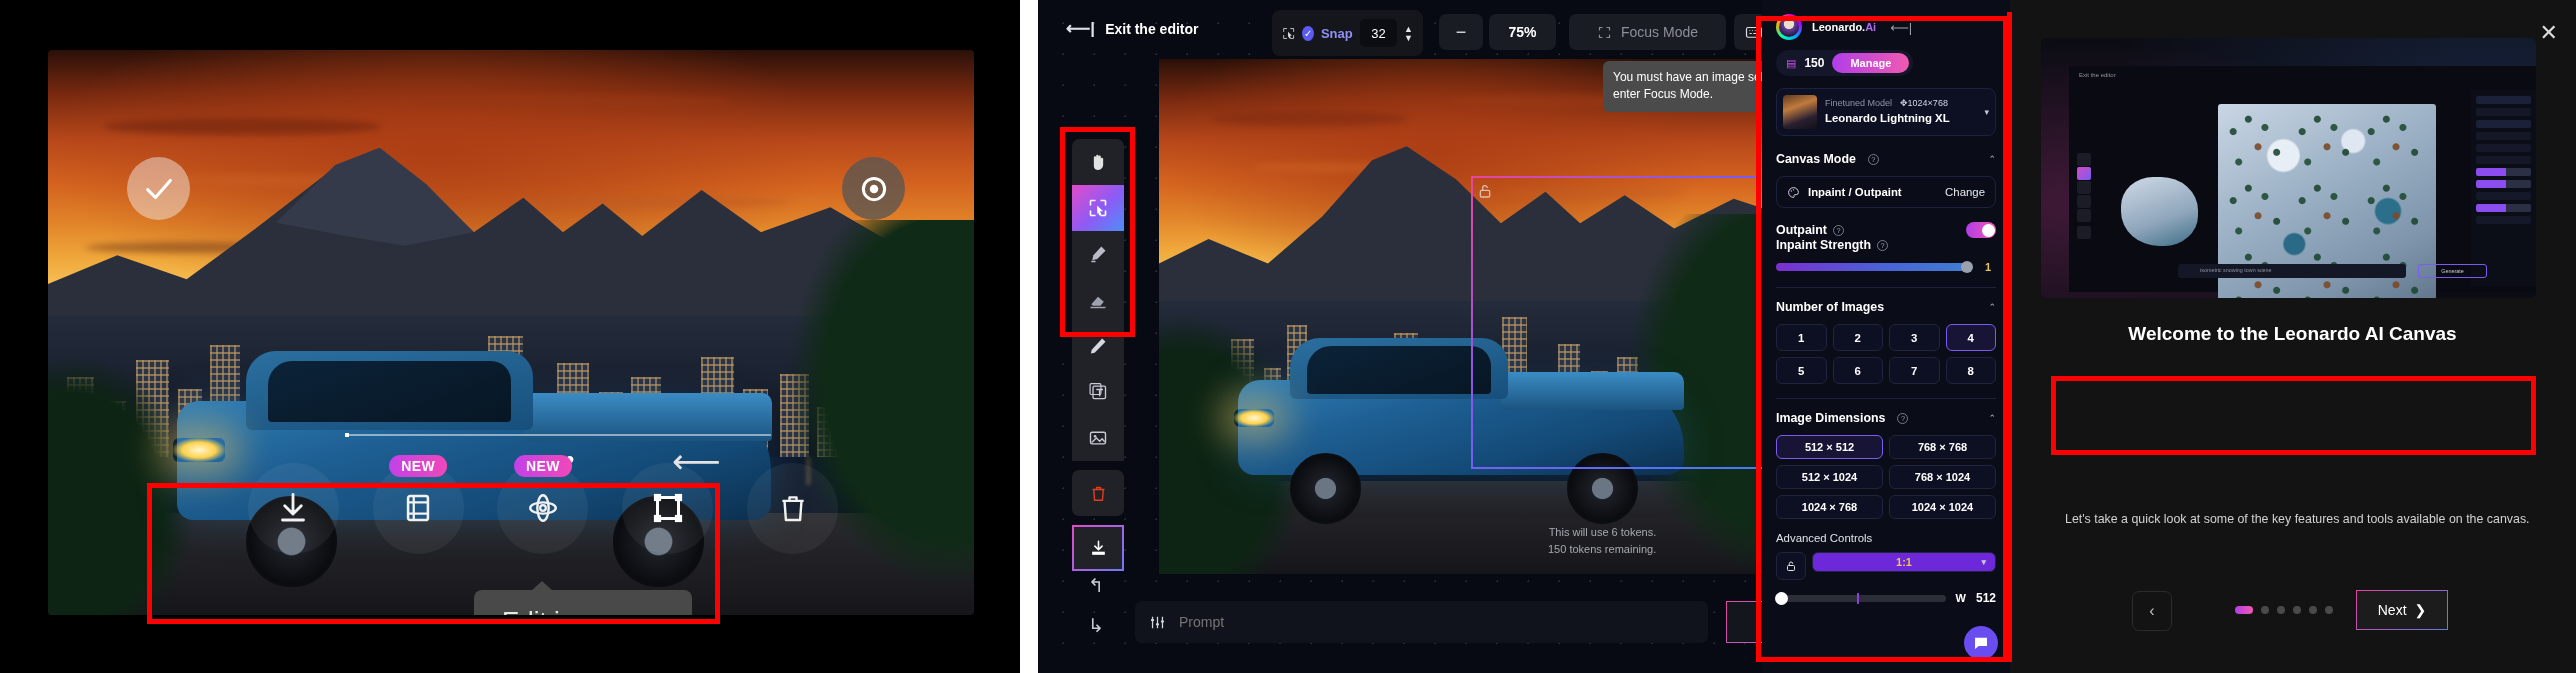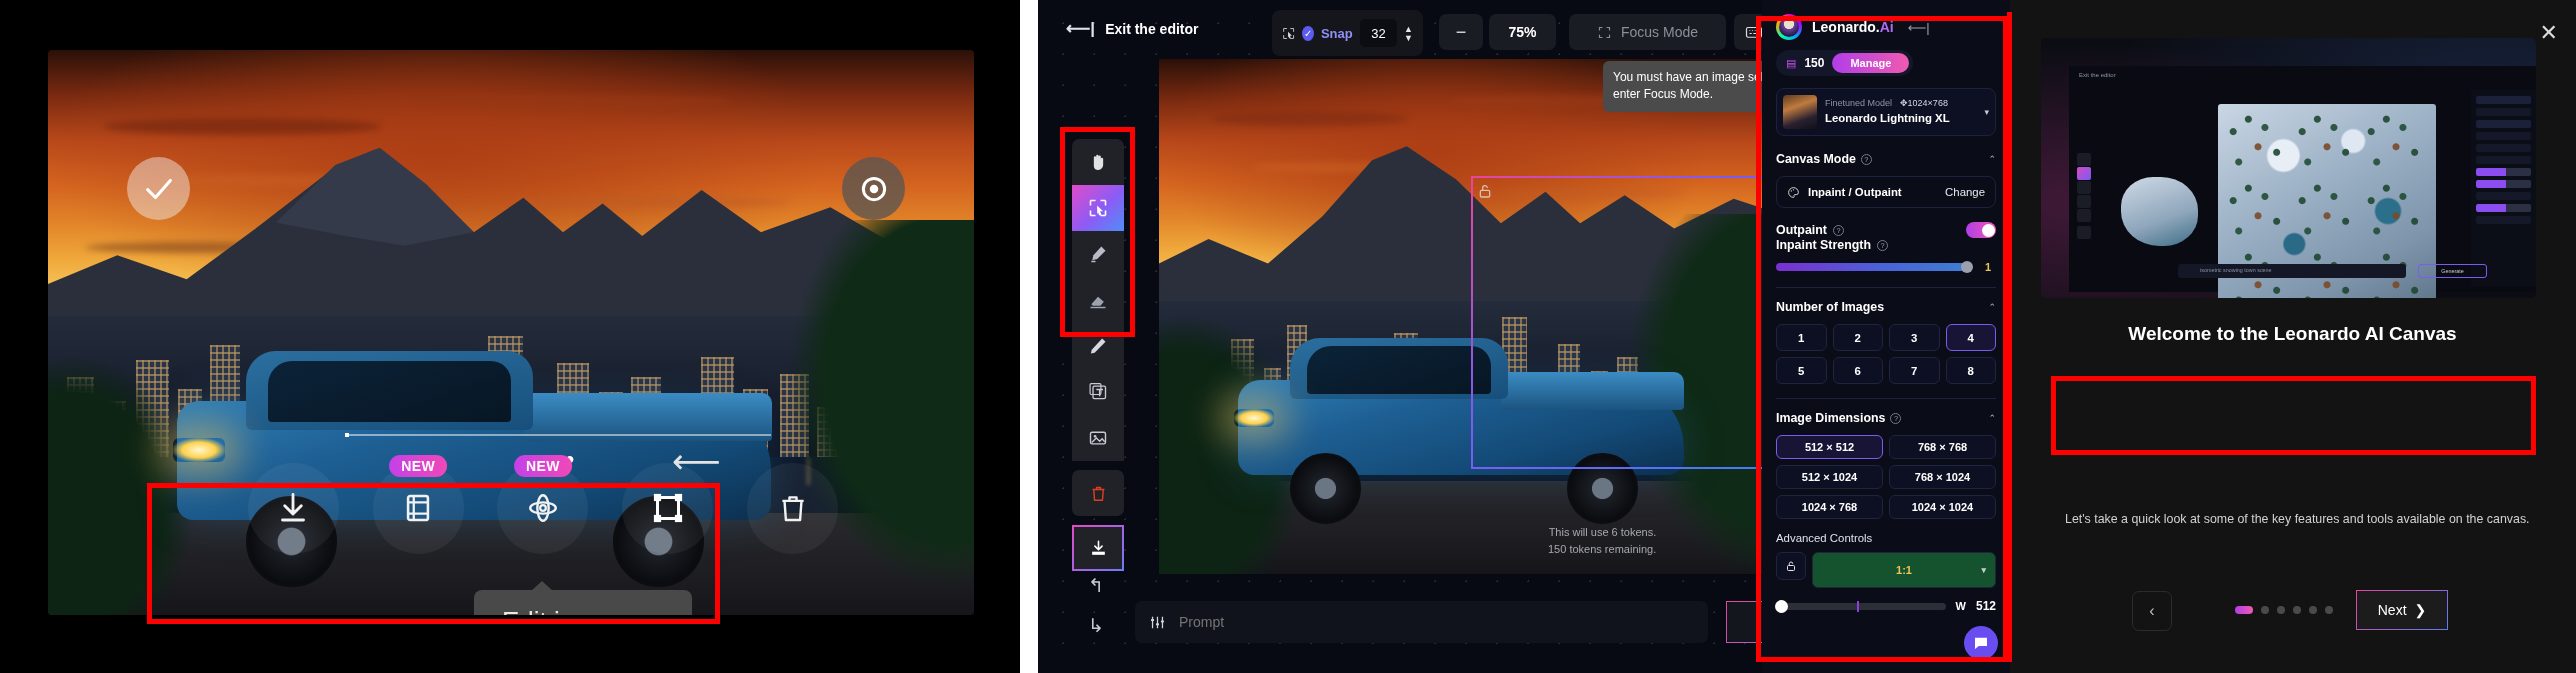--- a/index.html
+++ b/index.html
@@ -154,21 +154,21 @@
 
   
   #panel-ctrl { position:absolute; left:1762px; top:0; width:248px; height:674px; background:#0a0c17;
      z-index:40; overflow:hidden; }
   .cp { padding:14px 14px 0 14px; }
   .cp-brandrow { display:flex; align-items:center; gap:10px; }
   .cp-avatar { width:26px; height:26px; border-radius:50%;
      background:conic-gradient(#f0a, #a0f, #0af, #0fa, #fa0, #f0a); position:relative; }
   .cp-avatar::after { content:''; position:absolute; inset:3px; border-radius:50%;
      background:radial-gradient(circle at 50% 35%, #eadfc8 0 30%, #6b3fa0 32%, #2b1b4a 70%); }
-  .cp-brand { color:#fff; font-size:14px; font-weight:bold; }
+  .cp-brand { color:#fff; font-size:11px; font-weight:bold; }
   .cp-brand i { color:#b06bf0; font-style:normal; }
   .cp-collapse { color:#9ba0ae; font-size:13px; margin-left:4px; }
 
   .cp-credits { margin-top:10px; display:inline-flex; align-items:center; background:#14172a;
      border-radius:14px; padding:3px 4px 3px 10px; gap:8px; }
   .cp-cicon { color:#c84de8; font-size:11px; }
   .cp-cnum { color:#fff; font-size:12px; font-weight:bold; }
   .cp-manage { background:linear-gradient(90deg,#b13ee8,#f05ab0); color:#fff; font-size:11px;
      font-weight:bold; padding:4px 18px; border-radius:12px; }
 
@@ -177,21 +177,21 @@
   .cp-thumb { width:34px; height:34px; border-radius:4px; flex:0 0 34px;
      background:linear-gradient(160deg,#5b3a22,#c07b3e 35%,#2a2030 70%,#101018); }
   .cp-mm { flex:1; min-width:0; }
   .cp-mrow1 { display:flex; align-items:center; gap:8px; }
   .cp-mlabel { color:#8e93a4; font-size:9px; }
   .cp-mdim { color:#d2d6e2; font-size:9px; }
   .cp-mname { color:#fff; font-size:11.4px; font-weight:bold; margin-top:2px; white-space:nowrap;
      overflow:hidden; text-overflow:ellipsis; }
   .cp-caret { color:#c7cbd6; font-size:9px; }
 
-  .cp-sechead { display:flex; align-items:center; gap:5px; margin-top:16px; }
+  .cp-sechead { display:flex; align-items:center; gap:12px; margin-top:16px; }
   .cp-sectitle { color:#fff; font-size:12.4px; font-weight:bold; }
   .cp-q { width:11px; height:11px; border-radius:50%; border:1px solid #767c8d; color:#9aa0b0;
      font-size:7.4px; display:flex; align-items:center; justify-content:center; }
   .cp-chev { margin-left:auto; color:#b9bec9; font-size:9px; }
 
   .cp-modebox { margin-top:10px; border:1px solid #1d2140; border-radius:8px; height:32px;
      display:flex; align-items:center; padding:0 10px; gap:8px; }
   .cp-modename { color:#fff; font-size:11.4px; font-weight:bold; }
   .cp-change { margin-left:auto; color:#e8eaf0; font-size:11.4px; }
 
@@ -217,21 +217,21 @@
   .cp-hr { height:1px; background:#1d2140; margin:14px 0 0; }
   .cp-dimgrid { display:grid; grid-template-columns:1fr 1fr; gap:6px; margin-top:10px; }
   .cp-dim { height:24px; border:1px solid #20243f; border-radius:6px; background:#0d1022;
      display:flex; align-items:center; justify-content:center; color:#fff; font-size:11px; font-weight:bold; }
   .cp-dim.on { border-color:#7b5bf2; background:#181436; }
 
   .cp-adv { color:#dfe2ea; font-size:11.4px; margin-top:13px; }
   .cp-ratiorow { display:flex; gap:6px; margin-top:8px; }
   .cp-lockbtn { width:30px; height:28px; border:1px solid #20243f; border-radius:6px; background:#0d1022;
      display:flex; align-items:center; justify-content:center; }
-  .cp-ratio { flex:1; height:36px; border:1px solid #20243f; border-radius:6px; background:#14532d;
+  .cp-ratio { flex:1; height:20px; border:1px solid #20243f; border-radius:6px; background:#6d28d9;
      display:flex; align-items:center; justify-content:center; position:relative;
      color:#e8c45a; font-size:11px; font-weight:bold; }
   .cp-ratio .cp-caret { position:absolute; right:9px; }
   .cp-wrow { display:flex; align-items:center; gap:10px; margin-top:11px; }
   .cp-wtrack { flex:1; height:7px; border-radius:5px; background:#2d2f38; position:relative; }
   .cp-wtrack .tick { position:absolute; left:48%; top:-2px; width:2px; height:11px; background:#8b3fe0; }
   .cp-wtrack .kn { position:absolute; left:-1px; top:-3px; width:13px; height:13px; border-radius:50%; background:#fff; }
   .cp-w { color:#fff; font-size:11px; font-weight:bold; }
   .cp-wval { color:#fff; font-size:12px; font-weight:bold; }
   .cp-chat { position:absolute; right:12px; bottom:14px; width:34px; height:34px; border-radius:50%;

